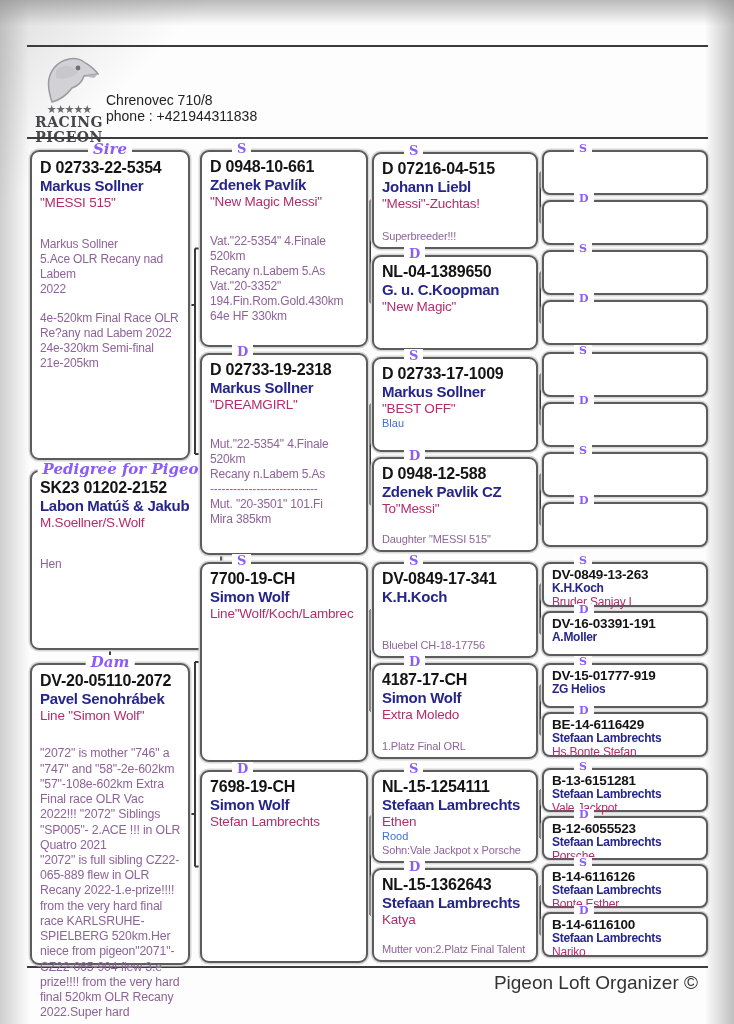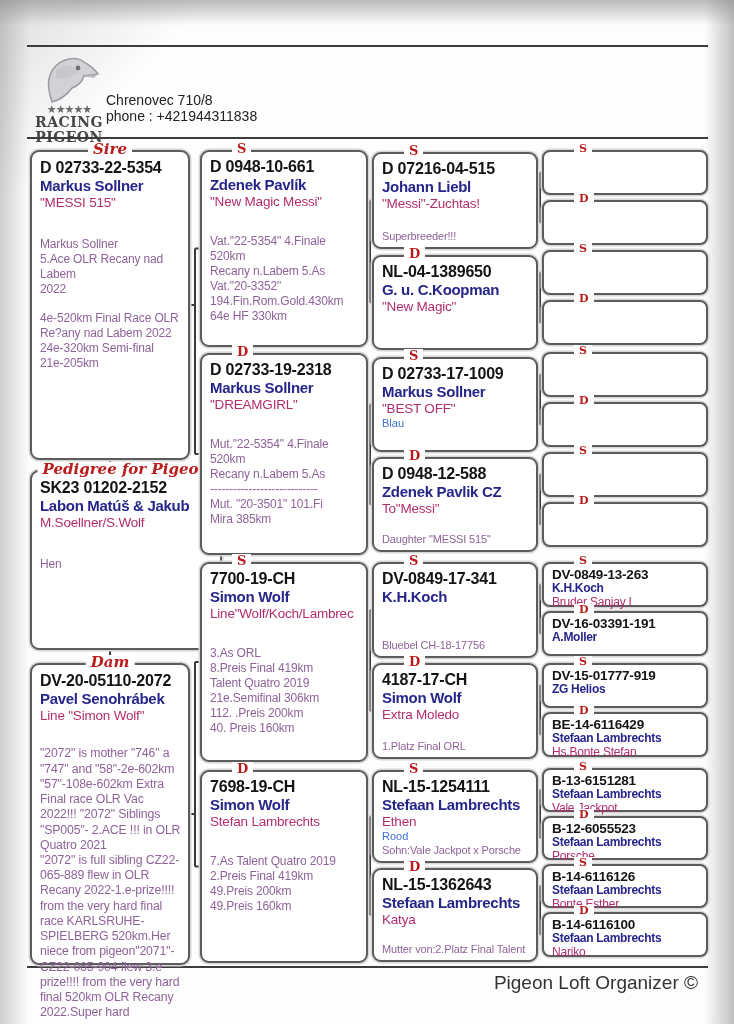--- a/index.html
+++ b/index.html
@@ -22,21 +22,21 @@
          border-bottom:2px solid #2e2e2e;padding-bottom:5px;padding-right:14px;}
   .subtitle{position:absolute;left:106px;top:92px;font-size:14px;color:#222;}
   .phone{position:absolute;left:106px;top:108px;font-size:14px;color:#222;}
   .footer-credit{position:absolute;right:36px;top:972px;font-size:19px;color:#333;}
   
   svg.conn{position:absolute;left:0;top:0;z-index:0;}
   .pbox{position:absolute;z-index:1;background:#fff;border:2px solid #5c5c5c;border-radius:9px;
         box-shadow:0 0 0 1.5px #d7d7d7;box-sizing:border-box;
         padding:6px 6px 4px 8px;display:flex;flex-direction:column;line-height:1.2;}
   .tag{position:absolute;top:-10px;left:30px;background:#fff;padding:0 5px;
-       font-family:"DejaVu Serif",serif;font-weight:bold;font-size:13px;color:#b91c1c;line-height:14px;}
+       font-family:"DejaVu Serif",serif;font-weight:bold;font-size:13px;color:#8b5cf6;line-height:14px;}
   .tag.center{left:50%;transform:translateX(-50%);white-space:nowrap;font-style:italic;font-size:15px;}
   .ring{font-weight:bold;color:#141414;font-size:16px;letter-spacing:-.2px;}
   .owner{font-weight:bold;color:#26268a;font-size:15px;letter-spacing:-.3px;}
   .name{color:#b22d6d;font-size:13.5px;letter-spacing:-.2px;}
   .note{color:#3f6fd0;font-size:11px;}
   .results{color:#8e6399;font-size:12px;letter-spacing:-.15px;margin-top:24px;line-height:1.24;}
   .results .rline{min-height:1.2em;}
   .bottom{color:#8e6399;font-size:11px;letter-spacing:-.15px;margin-top:auto;line-height:1.2;}
   .pbox.big .results{margin-top:26px;}
   .pbox.dam .results{margin-top:22px;font-size:12.3px;}
@@ -202,42 +202,28 @@
           <div class="rline">Mira 385km</div>
         </div>
 
   </div>
       <div class="pbox mid" style="left: 200px; top: 562px; width: 168px; height: 200px;">
     <span class="tag">S</span>
     <div class="ring">7700-19-CH</div>
     <div class="owner">Simon Wolf</div>
     <div class="name">Line"Wolf/Koch/Lambrec</div>
 
-    <div class="results">
-          <div class="rline">3.As ORL</div>
-          <div class="rline">8.Preis Final 419km</div>
-          <div class="rline">Talent Quatro 2019</div>
-          <div class="rline">21e.Semifinal 306km</div>
-          <div class="rline">112. .Preis 200km</div>
-          <div class="rline">40.  Preis 160km</div>
-        </div>
 
   </div>
       <div class="pbox mid" style="left: 200px; top: 770px; width: 168px; height: 193px;">
     <span class="tag">D</span>
     <div class="ring">7698-19-CH</div>
     <div class="owner">Simon Wolf</div>
     <div class="name">Stefan Lambrechts</div>
 
-    <div class="results">
-          <div class="rline">7.As Talent Quatro 2019</div>
-          <div class="rline">2.Preis Final 419km</div>
-          <div class="rline">49.Preis 200km</div>
-          <div class="rline">49.Preis 160km</div>
-        </div>
 
   </div>
       <div class="pbox mid" style="left: 372px; top: 152px; width: 166px; height: 97px;">
     <span class="tag">S</span>
     <div class="ring">D 07216-04-515</div>
     <div class="owner">Johann Liebl</div>
     <div class="name">"Messi"-Zuchtas!</div>
 
     <div class="bottom">Superbreeder!!!</div>
   </div>

